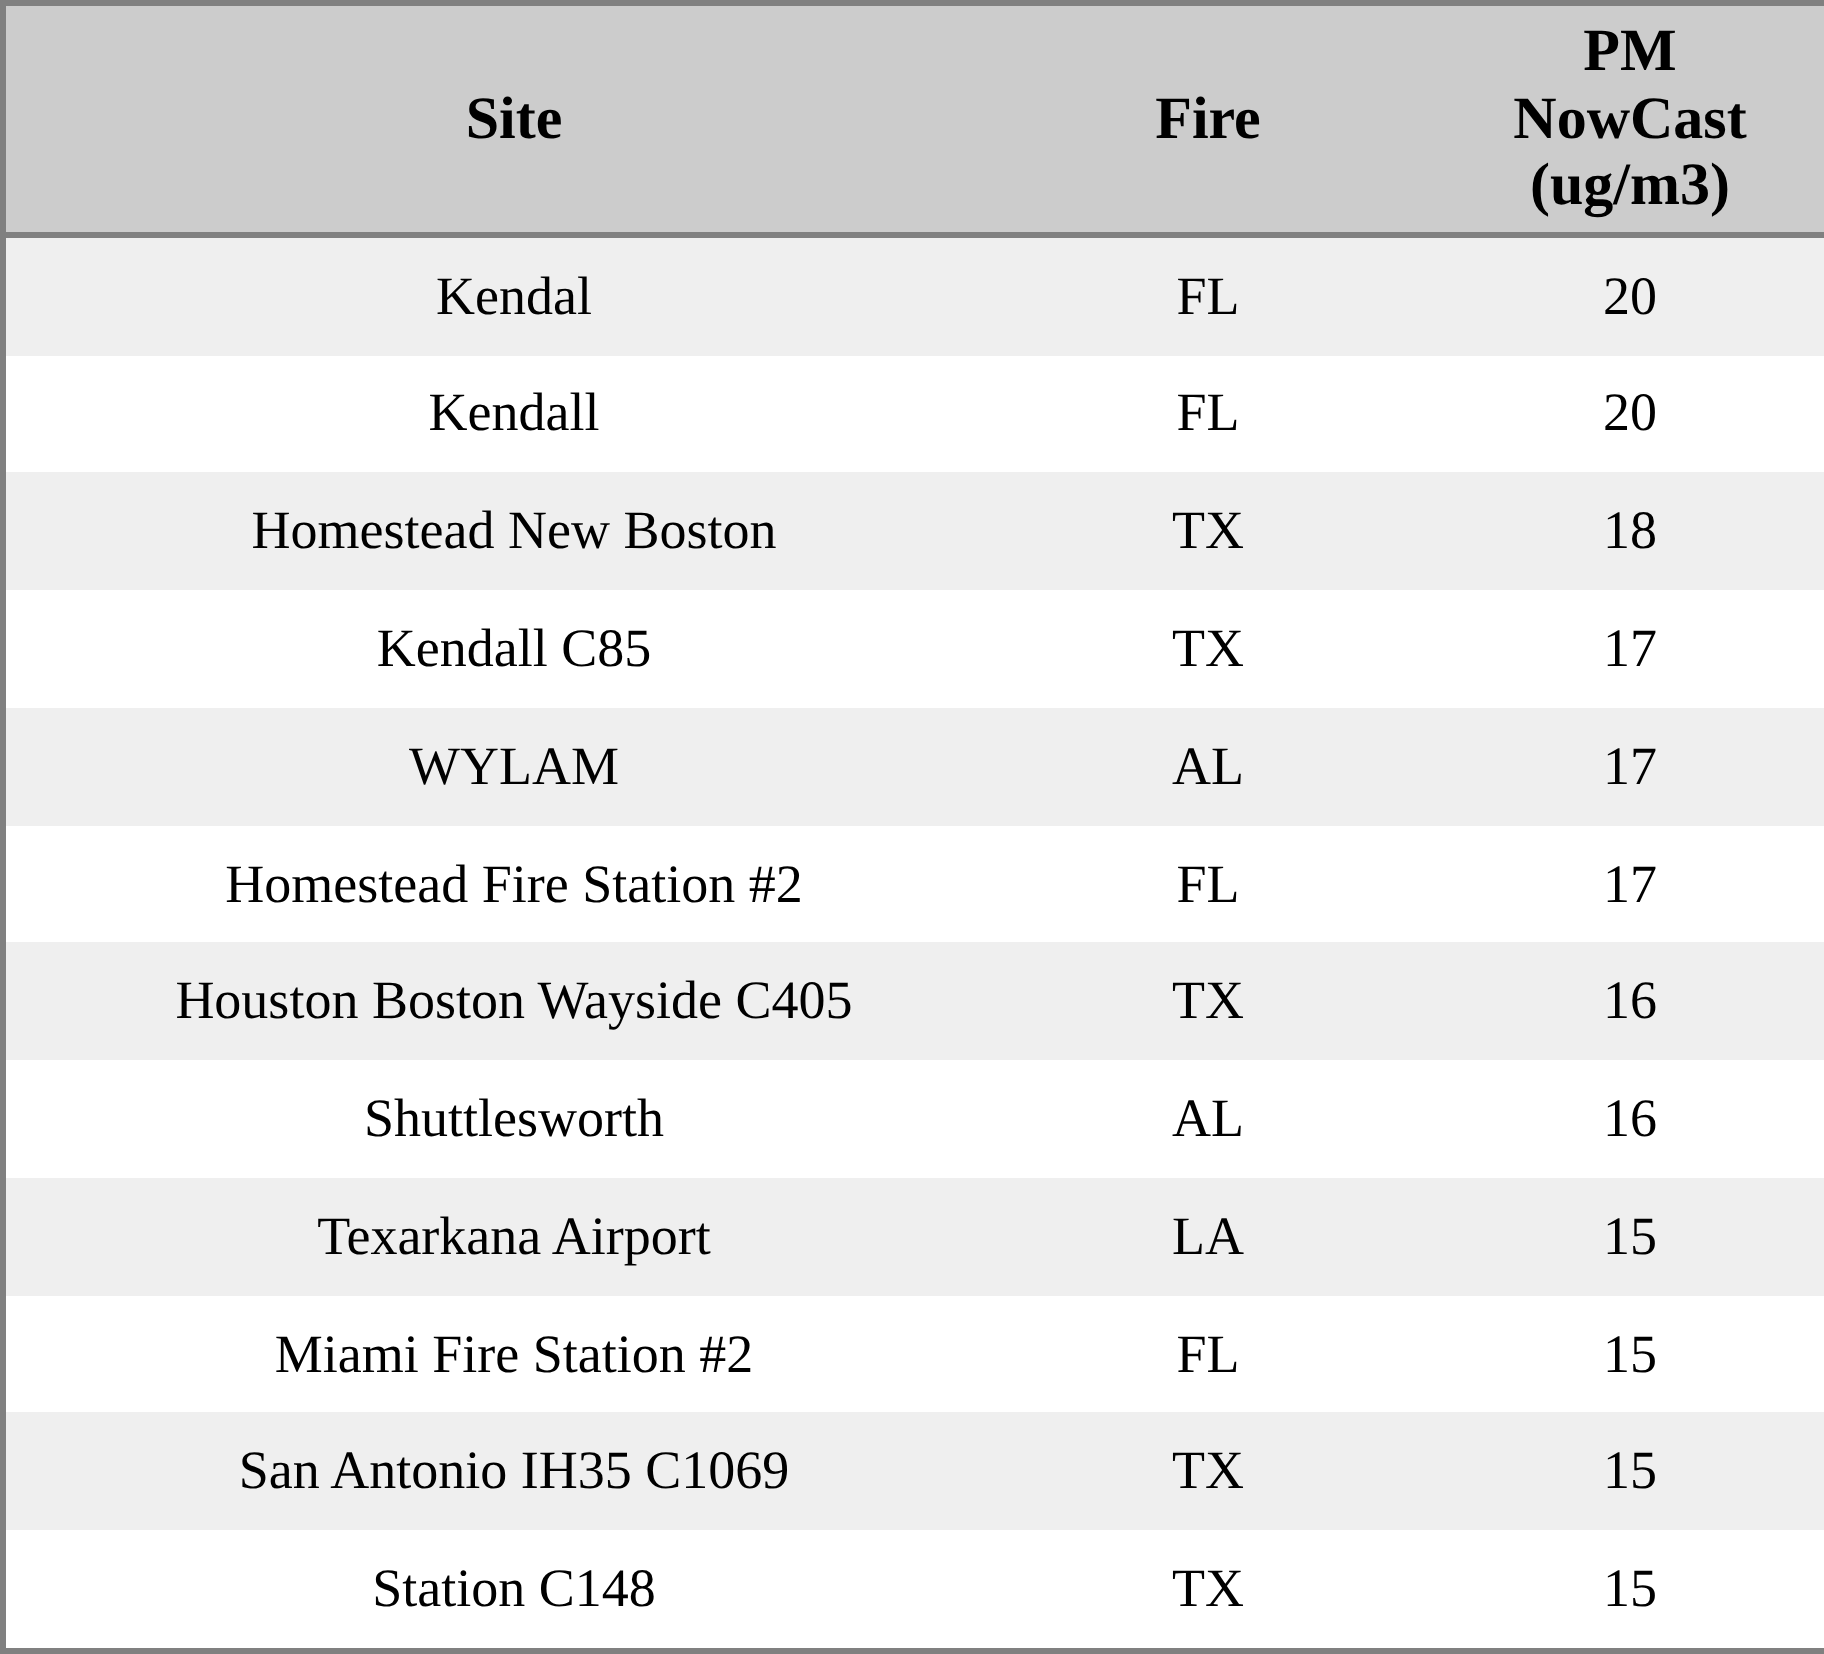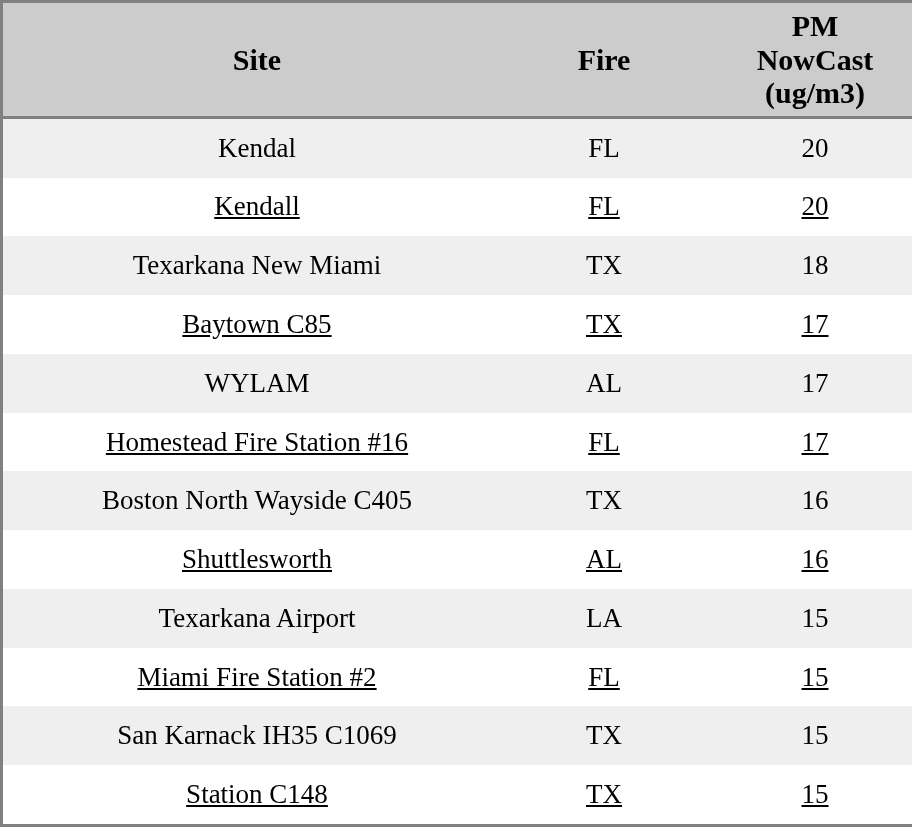--- a/index.html
+++ b/index.html
@@ -48,21 +48,20 @@
     vertical-align: middle;
     padding: 0 4px;
     height: 58px;
     border: none;
   }
   tbody tr.odd td {
     background: #efefef;
   }
   tbody tr.even td {
     background: #ffffff;
-    text-decoration: underline;
   }
   .hdr-line { display: block; }
 </style>
 </head>
 <body>
 
 <div class="table-frame">
   <table class="data-table">
     <thead>
       <tr>
@@ -84,61 +83,61 @@
         <td>Kendal</td>
         <td>FL</td>
         <td>20</td>
       </tr>
       <tr class="even">
         <td>Kendall</td>
         <td>FL</td>
         <td>20</td>
       </tr>
       <tr class="odd">
-        <td>Texarkana New Miami</td>
+        <td>Homestead New Boston</td>
         <td>TX</td>
         <td>18</td>
       </tr>
       <tr class="even">
-        <td>Baytown C85</td>
+        <td>Kendall C85</td>
         <td>TX</td>
         <td>17</td>
       </tr>
       <tr class="odd">
         <td>WYLAM</td>
         <td>AL</td>
         <td>17</td>
       </tr>
       <tr class="even">
-        <td>Homestead Fire Station #16</td>
+        <td>Homestead Fire Station #2</td>
         <td>FL</td>
         <td>17</td>
       </tr>
       <tr class="odd">
-        <td>Boston North Wayside C405</td>
+        <td>Houston Boston Wayside C405</td>
         <td>TX</td>
         <td>16</td>
       </tr>
       <tr class="even">
         <td>Shuttlesworth</td>
         <td>AL</td>
         <td>16</td>
       </tr>
       <tr class="odd">
         <td>Texarkana Airport</td>
         <td>LA</td>
         <td>15</td>
       </tr>
       <tr class="even">
         <td>Miami Fire Station #2</td>
         <td>FL</td>
         <td>15</td>
       </tr>
       <tr class="odd">
-        <td>San Karnack IH35 C1069</td>
+        <td>San Antonio IH35 C1069</td>
         <td>TX</td>
         <td>15</td>
       </tr>
       <tr class="even">
         <td>Station C148</td>
         <td>TX</td>
         <td>15</td>
       </tr>
     </tbody>
   </table>

